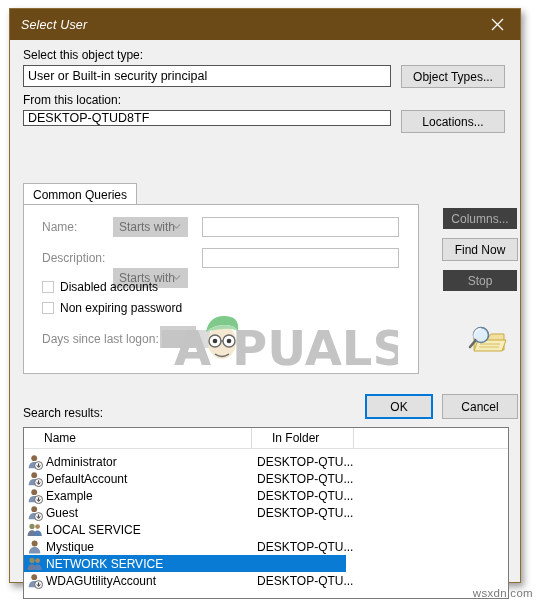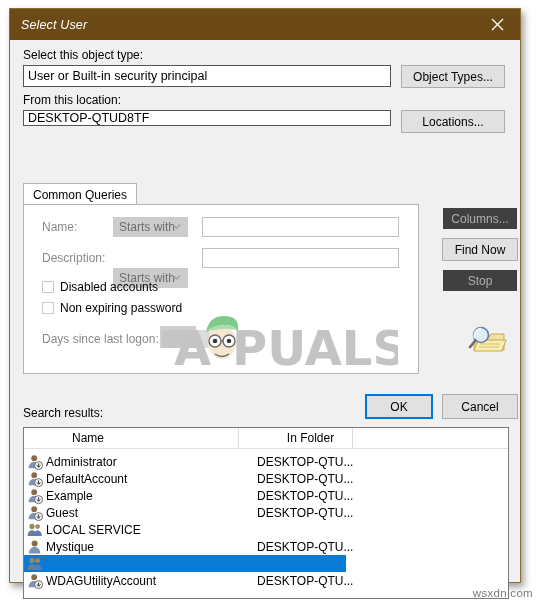--- a/index.html
+++ b/index.html
@@ -218,21 +218,20 @@
   }
   .lv-col {
     box-sizing: border-box;
     display: flex;
     align-items: center;
     padding-left: 20px;
     border-right: 1px solid #dcdcdc;
     height: 20px;
     cursor: default;
     white-space: nowrap;
-    margin-left: 28px;
   }
   .lv-col.c1 { width: 228px; }
   .lv-col.c2 { width: 102px; }
   .lv-col.c3 { width: 154px; border-right: none; }
 
   .lv-row {
     display: flex;
     align-items: center;
     height: 17px;
     font-size: 12px;
@@ -471,20 +470,21 @@
               <div class="lv-folder">DESKTOP-QTU...</div>
             </div>
             <div class="lv-row sel">
               <div class="lv-name">
                 <svg class="ico" viewBox="0 0 16 16">
                   <circle cx="5" cy="4.4" r="2.6" fill="#8a8f63"></circle>
                   <path d="M0.6 14 C0.8 9.8 3 8.2 5 8.2 C7 8.2 9.2 9.8 9.4 14 Z" fill="#6f7a94"></path>
                   <circle cx="10.6" cy="4.6" r="2.4" fill="#a9875f"></circle>
                   <path d="M6.4 14 C6.6 10.2 8.6 8.6 10.6 8.6 C12.6 8.6 14.6 10.2 14.8 14 Z" fill="#5b7fb0"></path>
                 </svg>
+                <span>NETWORK SERVICE</span>
               </div>
               <div class="lv-folder"></div>
             </div>
             <div class="lv-row">
               <div class="lv-name">
                 <svg class="ico" viewBox="0 0 16 16">
                   <circle cx="7.2" cy="4.2" r="2.9" fill="#8b6a4a"></circle>
                   <path d="M1.6 14.2 C1.9 9.5 4.5 8 7.2 8 C9.9 8 12.5 9.5 12.8 14.2 Z" fill="#7f93b4"></path>
                   <circle cx="11.6" cy="11.6" r="4" fill="#f4f4f4" stroke="#5d5d5d" stroke-width="0.9"></circle>
                   <path d="M11.6 9.4 L11.6 12.6 M9.9 11.4 L11.6 13.4 L13.3 11.4" fill="none" stroke="#333" stroke-width="1"></path>

